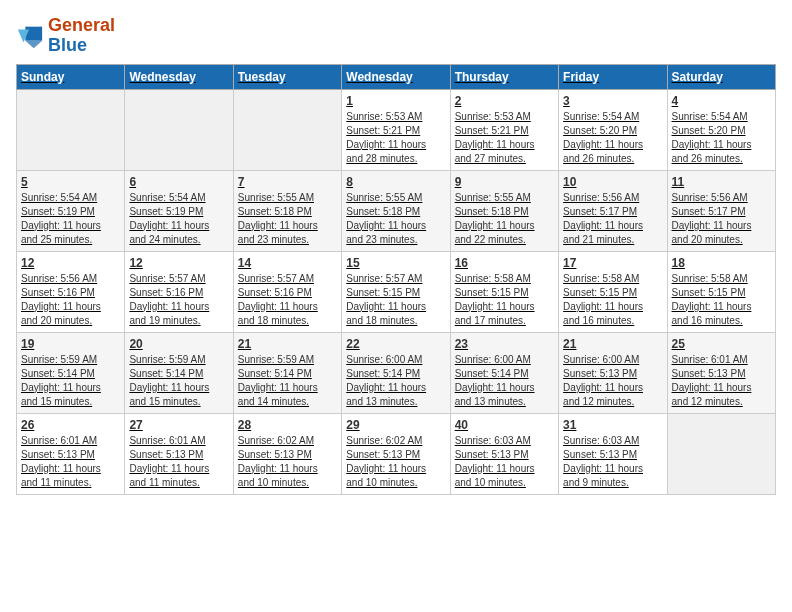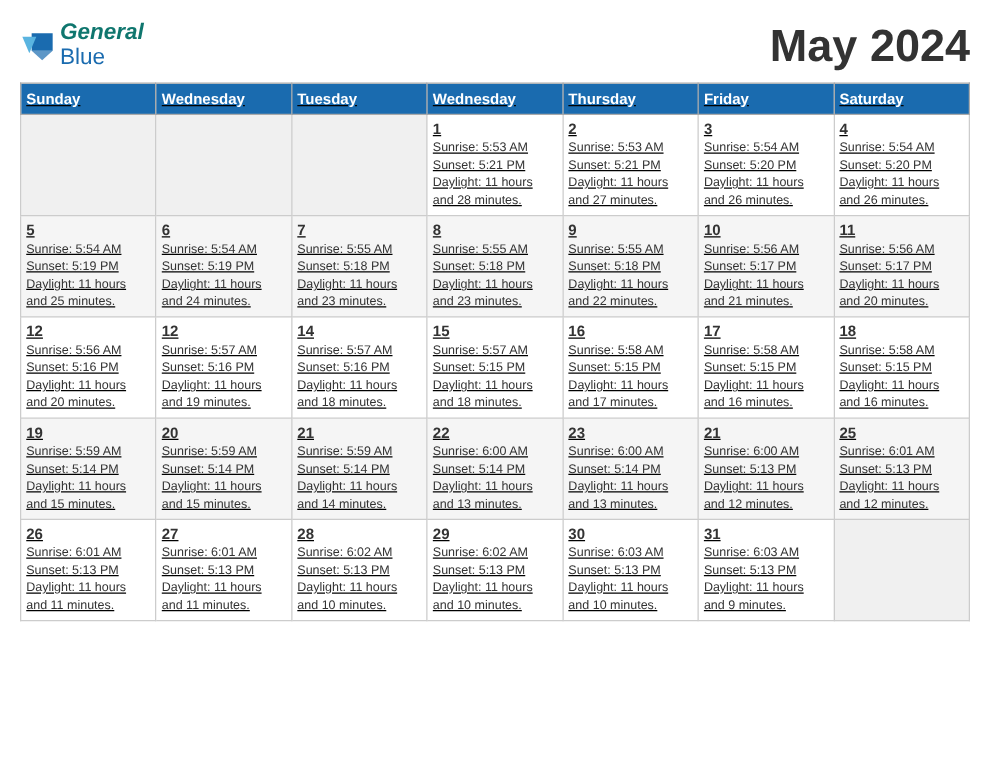--- a/index.html
+++ b/index.html
@@ -87,26 +87,25 @@
 <body>
 
 <div class="header">
   <div class="logo">
     <svg class="logo-icon" viewBox="0 0 30 30" xmlns="http://www.w3.org/2000/svg">
       <polygon points="10,5 28,5 28,20 10,20" fill="#1a6baf"></polygon>
       <polygon points="10,20 28,20 19,28" fill="#1a6baf" opacity="0.7"></polygon>
       <polygon points="2,8 14,8 8,22" fill="#5ab4e0"></polygon>
     </svg>
     <div class="logo-text">
-      <span style="font-size:18px;font-weight:bold;color:#0f766e;font-style:italic;">General</span>
-      <span style="font-size:18px;font-weight:normal;color:#1a6baf;">Blue</span>
+      <span style="font-size:18px;font-weight:bold;color:#c2410c;">General</span>
+      <span style="font-size:18px;font-weight:bold;color:#1a6baf;">Blue</span>
     </div>
   </div>
   <div class="title-block">
-    <div class="title-main">May 2024</div>
   </div>
 </div>
 
 <table>
   <thead>
     <tr>
     <th>Sunday</th>
         <th>Wednesday</th>
         <th>Tuesday</th>
         <th>Wednesday</th>
@@ -325,21 +324,21 @@
 and 10 minutes.</div>
         </td>
         <td>
           <div class="day-num">29</div>
           <div class="day-info" style="white-space: pre-line;">Sunrise: 6:02 AM
 Sunset: 5:13 PM
 Daylight: 11 hours
 and 10 minutes.</div>
         </td>
         <td>
-          <div class="day-num">30</div>
+          <div class="day-num">40</div>
           <div class="day-info" style="white-space: pre-line;">Sunrise: 6:03 AM
 Sunset: 5:13 PM
 Daylight: 11 hours
 and 10 minutes.</div>
         </td>
         <td>
           <div class="day-num">31</div>
           <div class="day-info" style="white-space: pre-line;">Sunrise: 6:03 AM
 Sunset: 5:13 PM
 Daylight: 11 hours

